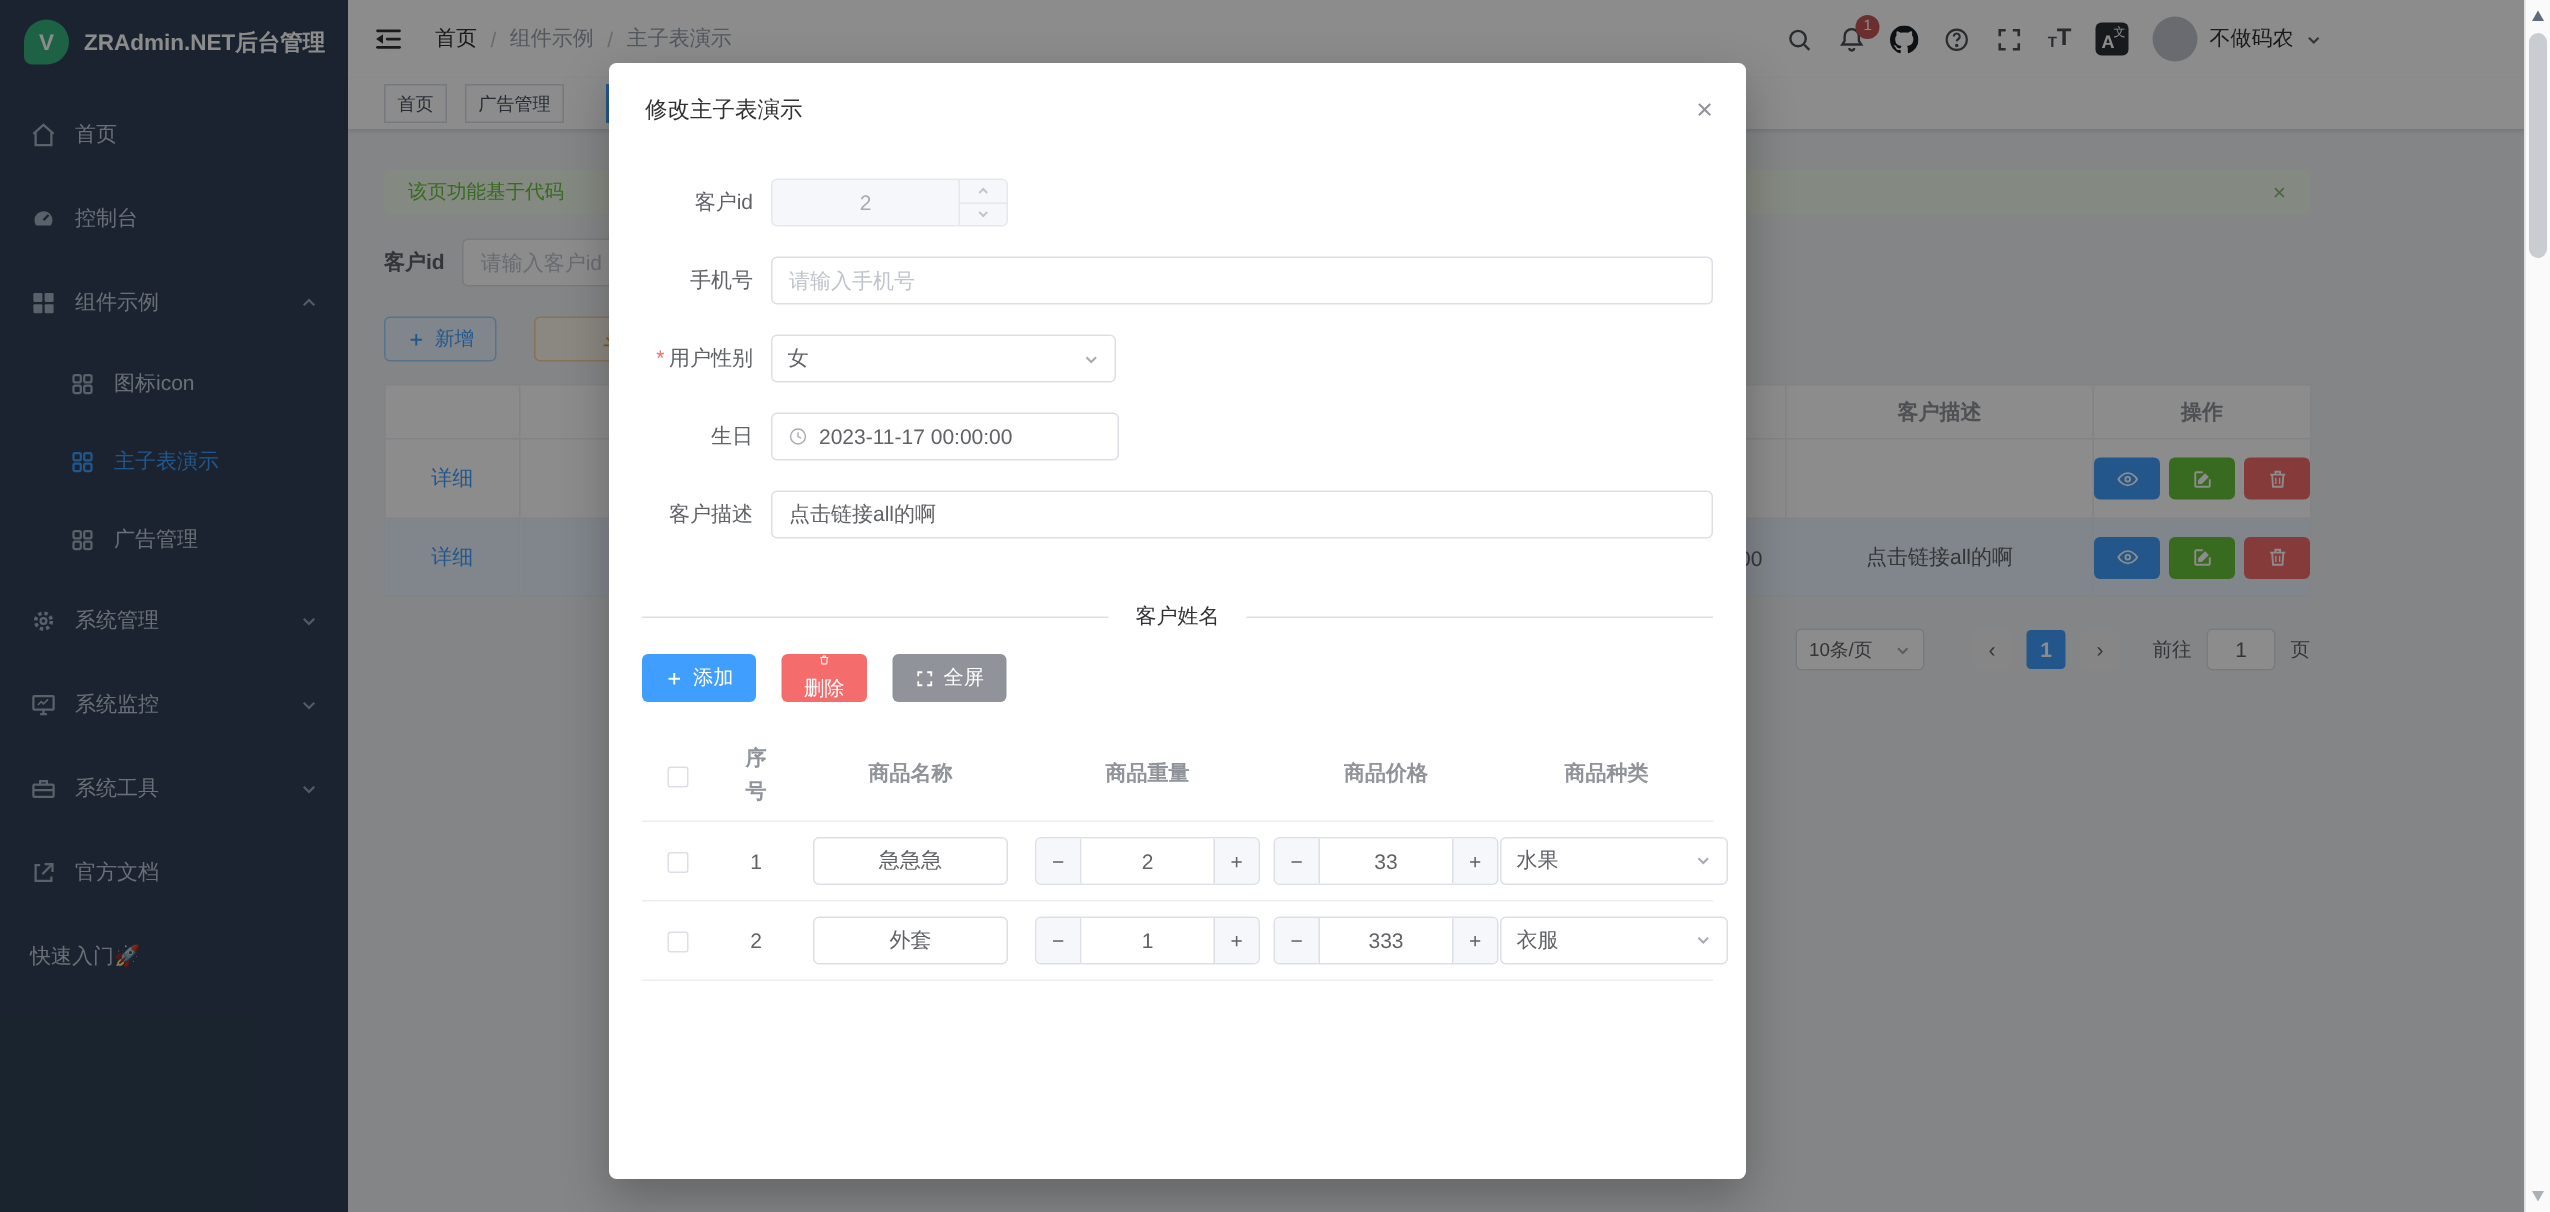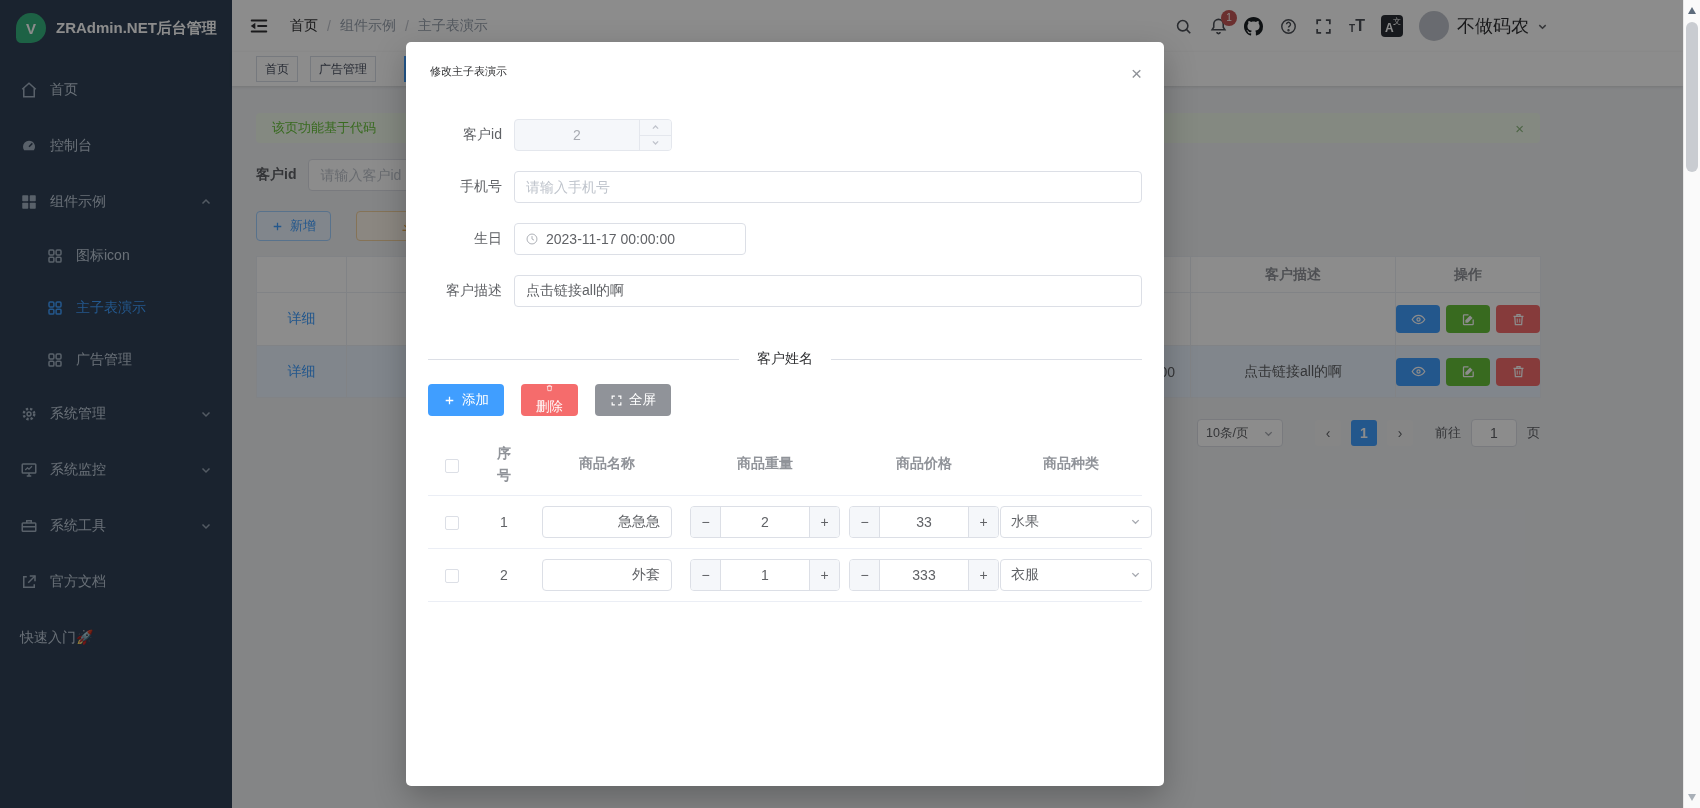--- a/index.html
+++ b/index.html
@@ -43,21 +43,21 @@
   .nav-ico svg { width:100%; height:100%; }
   .badge { position:absolute; top:-7px; right:-9px; min-width:16px; height:16px; background:#c45656; border-radius:8px; color:#fff; font-size:10px; display:flex; align-items:center; justify-content:center; padding:0 4px; }
   .fontsize-ico { font-weight:bold; color:#4b4f56; cursor:pointer; line-height:1; display:flex; align-items:flex-end; }
   .fontsize-ico .small-t { font-size:10px; }
   .fontsize-ico .big-t { font-size:16px; }
   .lang-ico { width:22px; height:22px; background:#2b2f36; border-radius:4px; color:#fff; position:relative; cursor:pointer; flex-shrink:0; }
   .lang-ico .la { position:absolute; left:4px; bottom:2px; font-size:12px; font-weight:bold; }
   .lang-ico .lz { position:absolute; right:2px; top:1px; font-size:8px; }
   .user-box { display:flex; align-items:center; gap:8px; cursor:pointer; }
   .avatar { width:30px; height:30px; border-radius:50%; background:#c0c4cc; }
-  .username { color:#303133; font-size:18px; }
+  .username { color:#303133; font-size:14px; }
   .user-caret { width:11px; height:11px; color:#606266; display:inline-flex; }
   .user-caret svg { width:100%; height:100%; }
 
   
   .tabsbar { height:34px; background:#fff; display:flex; align-items:center; gap:12px; padding:0 24px; box-shadow:0 1px 3px rgba(0,0,0,.12); flex-shrink:0; position:relative; z-index:2; }
   .tab { height:26px; border:1px solid #d8dce5; background:#fff; color:#495060; padding:0 8px; font-size:12px; display:inline-flex; align-items:center; gap:5px; cursor:pointer; white-space:nowrap; }
   .tab.active { background:#409eff; border-color:#409eff; color:#fff; }
   .tab-dot { width:8px; height:8px; border-radius:50%; background:#fff; }
 
   
@@ -95,21 +95,21 @@
   .pg-chev svg { width:100%; height:100%; }
   .pg-btn { width:26px; height:26px; border-radius:3px; background:#f4f4f5; color:#606266; display:flex; align-items:center; justify-content:center; font-size:14px; cursor:pointer; border:none; }
   .pg-cur { background:#409eff; color:#fff; font-weight:bold; }
   .goto-label { margin-left:12px; }
   .goto-input { width:46px; height:28px; text-align:center; padding:0 4px; }
 
   
   .overlay { position:absolute; top:0; left:0; right:17px; bottom:0; background:rgba(0,0,0,.45); z-index:40; }
   .modal { position:absolute; left:406px; top:42px; width:758px; height:744px; background:#fff; border-radius:5px; box-shadow:0 12px 32px rgba(0,0,0,.25); z-index:50; padding:22px; overflow:hidden; }
   .modal-head { display:flex; align-items:flex-start; justify-content:space-between; }
-  .modal-title { font-size:11px; color:#303133; font-weight:500; padding-left:2px; }
+  .modal-title { font-size:15px; color:#303133; font-weight:500; padding-left:2px; }
   .modal-close { font-size:19px; color:#909399; cursor:pointer; line-height:1; border:none; background:none; font-family:inherit; }
 
   .modal-form { margin-top:36px; }
   .form-row { display:flex; align-items:center; height:32px; margin-bottom:20px; }
   .form-label { width:74px; text-align:right; margin-right:12px; font-size:14px; color:#606266; flex-shrink:0; white-space:nowrap; }
   .req { color:#f56c6c; margin-right:3px; }
   .ctl-full { width:628px; }
   .num-input { width:158px; height:32px; border:1px solid #e4e7ed; border-radius:4px; background:#f5f7fa; display:flex; overflow:hidden; }
   .num-val { flex:1; text-align:center; line-height:30px; color:#a8abb2; }
   .num-ctrls { width:32px; border-left:1px solid #e4e7ed; display:flex; flex-direction:column; }
@@ -130,21 +130,21 @@
   .cbtn svg { width:13px; height:13px; }
   .cbtn-add { background:#409eff; }
   .cbtn-del { background:#f56c6c;flex-direction:column; }
   .cbtn-fs  { background:#909399; }
 
   table.child-table { margin-top:18px; width:714px; table-layout:fixed; border-collapse:collapse; font-size:14px; }
   .child-table th { color:#909399; font-weight:bold; border-bottom:1px solid #ebeef5; padding:8px 0; vertical-align:middle; text-align:center; }
   .child-table td { border-bottom:1px solid #ebeef5; padding:10px 0; text-align:center; vertical-align:middle; color:#606266; }
   .wrap-2 { display:inline-block; width:16px; line-height:1.6; word-break:break-all; }
   .cb { display:inline-block; width:14px; height:14px; border:1px solid #dcdfe6; border-radius:2px; background:#fff; cursor:pointer; vertical-align:middle; }
-  .cell-input { width:130px; text-align:right; }
+  .cell-input { width:130px; text-align:center; }
   .stepper { width:150px; height:32px; border:1px solid #dcdfe6; border-radius:4px; display:inline-flex; overflow:hidden; background:#fff; }
   .step-btn { width:30px; background:#f5f7fa; border:none; color:#606266; font-size:14px; cursor:pointer; flex-shrink:0; font-family:inherit; }
   .step-dec { border-right:1px solid #dcdfe6; }
   .step-inc { border-left:1px solid #dcdfe6; }
   .step-val { flex:1; border:none; text-align:center; font-size:14px; color:#606266; outline:none; font-family:inherit; min-width:0; }
   .sel-cat { width:152px; display:inline-flex; }
 </style>
 </head>
 <body>
 
@@ -533,20 +533,31 @@
           </span>
         </span>
       </div>
 
 
       <div class="form-row">
         <span class="form-label">手机号</span>
         <input class="text-input ctl-full" placeholder="请输入手机号" style="">
       </div>
 
+      <div class="form-row">
+        <span class="form-label"><span class="req">*</span><span>用户性别</span></span>
+        <span class="select-box sel-gender">
+          <span>女</span>
+          <span class="pg-chev">
+              <svg viewBox="0 0 12 12" fill="none" stroke="currentColor" stroke-width="1.5">
+                <path d="M2.5 4.5L6 8l3.5-3.5"></path>
+              </svg>
+            </span>
+        </span>
+      </div>
 
       <div class="form-row">
         <span class="form-label">生日</span>
         <span class="date-box">
           <svg viewBox="0 0 24 24" fill="none" stroke="currentColor" stroke-width="1.6">
               <circle cx="12" cy="12" r="8.5"></circle>
               <path d="M12 7v5l3.5 2"></path>
             </svg>
           <span>2023-11-17 00:00:00</span>
         </span>

